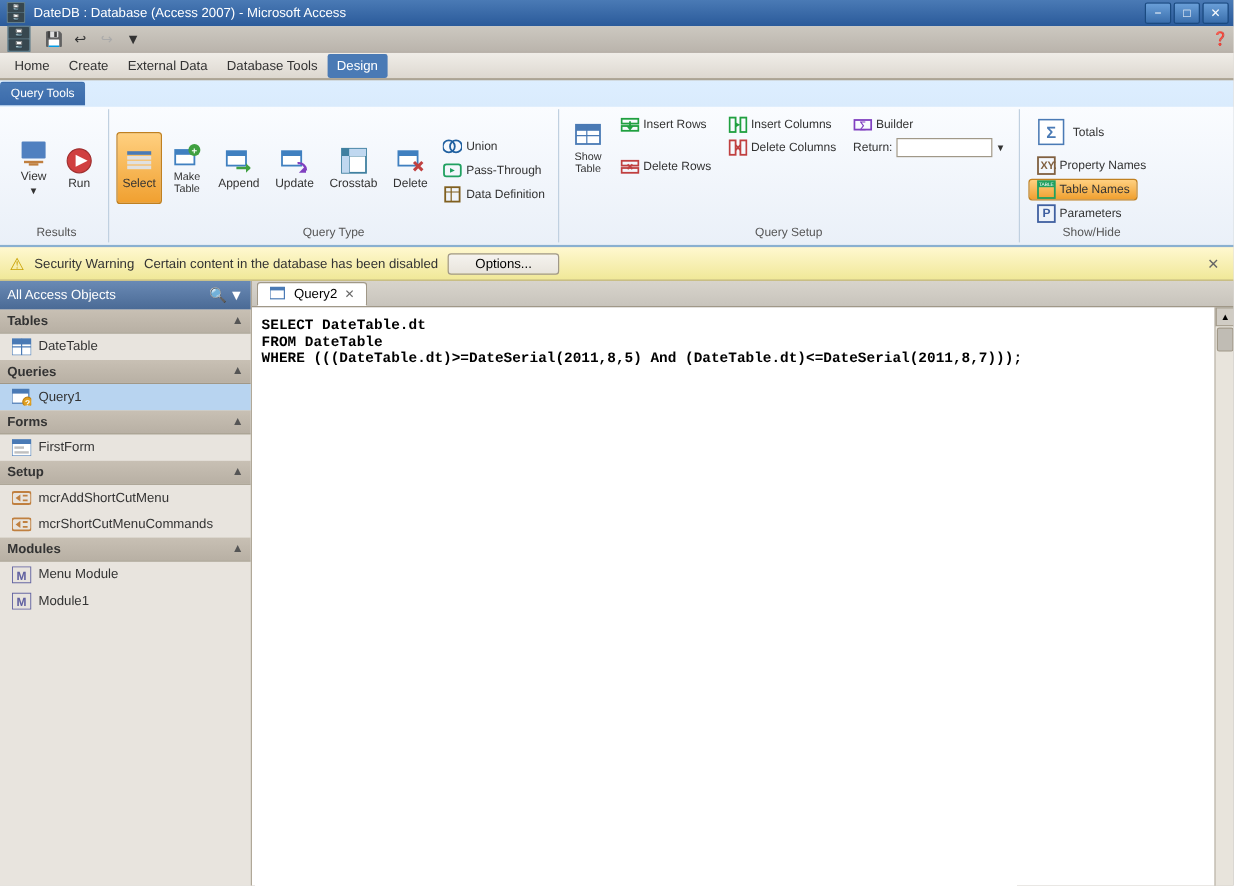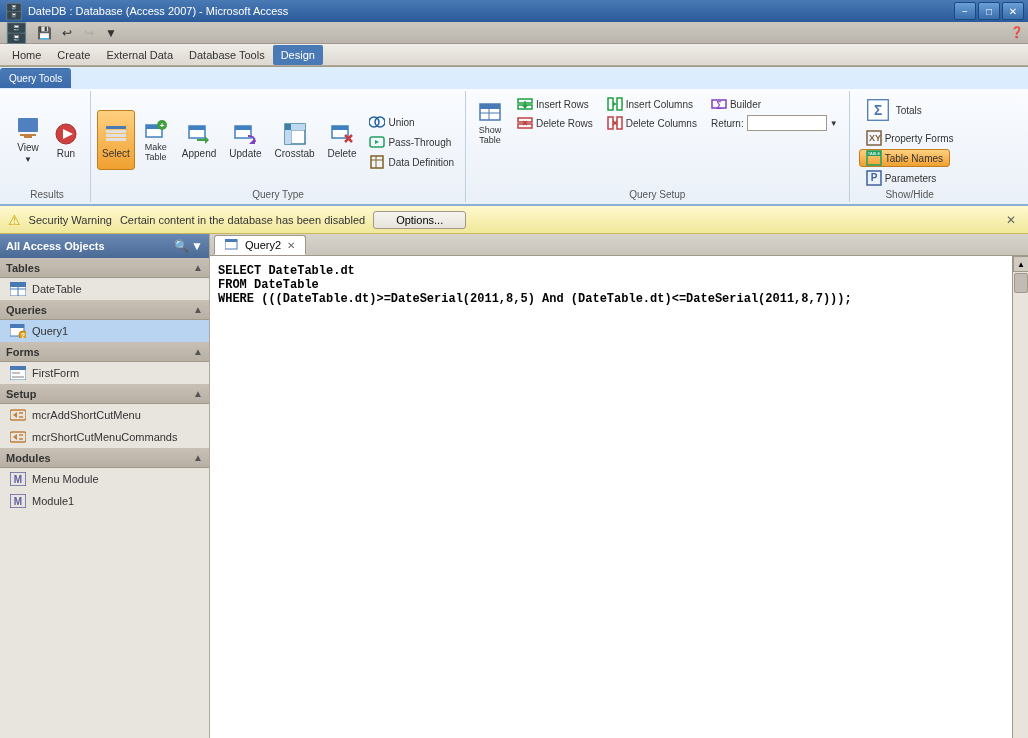--- a/index.html
+++ b/index.html
@@ -42,21 +42,21 @@
     .security-title { font-weight: normal; font-size: 11px; color: #333; }
     .security-text { font-size: 11px; color: #333; }
     .options-btn { background: linear-gradient(to bottom, #f5f3ef, #e8e4dc); border: 1px solid #a09888; border-radius: 3px; padding: 2px 22px; font-size: 11px; cursor: pointer; }
     .close-bar-btn { margin-left: auto; width: 18px; height: 16px; display: flex; align-items: center; justify-content: center; cursor: pointer; font-size: 12px; color: #666; }
 
     
     .main-area { display: flex; height: calc(738px - 22px - 22px - 84px - 28px - 22px); }
 
     
     .nav-pane { width: 210px; background: #e8e4de; border-right: 1px solid #b0a898; display: flex; flex-direction: column; overflow: hidden; }
-    .nav-header { background: linear-gradient(to bottom, #6a8ab5, #4a6a95); color: white; height: 24px; display: flex; align-items: center; padding: 0 6px; gap: 4px; font-size: 11px; font-weight: bold; }
+    .nav-header { background: linear-gradient(to bottom, #6a8ab5, #4a6a95); color: white; height: 24px; display: flex; align-items: center; padding: 0 6px; gap: 4px; font-size: 11px; font-weight: normal; }
     .nav-header-icons { margin-left: auto; display: flex; gap: 2px; }
     .nav-icon-btn { color: white; cursor: pointer; font-size: 12px; }
     .nav-section-header { background: linear-gradient(to bottom, #c8c0b4, #b8b0a4); color: #333; height: 20px; display: flex; align-items: center; padding: 0 6px; font-size: 11px; font-weight: bold; cursor: pointer; border-bottom: 1px solid #a09888; }
     .nav-section-icon { margin-left: auto; font-size: 10px; color: #555; }
     .nav-item { display: flex; align-items: center; gap: 6px; padding: 3px 10px; font-size: 11px; color: #333; cursor: pointer; }
     .nav-item.selected { background: #b8d4f0; }
     .nav-item-icon { width: 16px; height: 16px; display: flex; align-items: center; justify-content: center; }
 
     
     .content-area { flex: 1; background: #c0bcb4; display: flex; flex-direction: column; overflow: hidden; }
@@ -255,21 +255,21 @@
           <div class="icon-box">
             <svg width="24" height="24" viewBox="0 0 24 24">
               <rect x="2" y="4" width="20" height="16" fill="white" stroke="#4a7ab5" stroke-width="1.5"></rect>
               <rect x="2" y="4" width="20" height="5" fill="#4a7ab5"></rect>
               <line x1="2" y1="13" x2="22" y2="13" stroke="#4a7ab5" stroke-width="1"></line>
               <line x1="11" y1="4" x2="11" y2="20" stroke="#4a7ab5" stroke-width="1"></line>
             </svg>
           </div>
           <span style="font-size:9px; text-align:center; line-height: 1.1;">Show<br>Table</span>
         </div>
-        <div style="display: flex; flex-direction: column; gap: 1px; margin-top: 2px;">
+        <div style="display: flex; flex-direction: column; gap: 17px; margin-top: 2px;">
           <div class="ribbon-btn-small">
             <div class="icon-sm">
               <svg width="16" height="16" viewBox="0 0 16 16">
                 <rect x="1" y="3" width="14" height="4" fill="none" stroke="#20a040" stroke-width="1.5"></rect>
                 <rect x="1" y="9" width="14" height="4" fill="none" stroke="#20a040" stroke-width="1.5"></rect>
                 <line x1="8" y1="5" x2="8" y2="11" stroke="#20a040" stroke-width="1.5"></line>
                 <polygon points="5,9 11,9 8,13" fill="#20a040"></polygon>
               </svg>
             </div>
             <span>Insert Rows</span>
@@ -340,21 +340,21 @@
           </div>
           <span style="margin-left: 4px;">Totals</span>
         </div>
         <div class="ribbon-btn-small" style="padding: 3px 6px;">
           <div class="icon-sm">
             <svg width="16" height="16" viewBox="0 0 16 16">
               <rect x="1" y="1" width="14" height="14" fill="none" stroke="#806040" stroke-width="1.5"></rect>
               <text x="3" y="11" fill="#806040" font-size="9" font-weight="bold">XYZ</text>
             </svg>
           </div>
-          <span>Property Forms</span>
+          <span>Property Names</span>
         </div>
         <div class="ribbon-btn-small" style="background: linear-gradient(to bottom, #ffd080, #f0a030); border: 1px solid #c08020; border-radius: 3px; padding: 3px 6px;">
           <div class="icon-sm">
             <svg width="16" height="16" viewBox="0 0 16 16">
               <rect x="1" y="1" width="14" height="14" fill="none" stroke="#20a060" stroke-width="1.5"></rect>
               <rect x="1" y="1" width="14" height="5" fill="#20a060"></rect>
               <text x="8" y="5" text-anchor="middle" fill="white" font-size="4">TABLE</text>
             </svg>
           </div>
           <span>Table Names</span>

